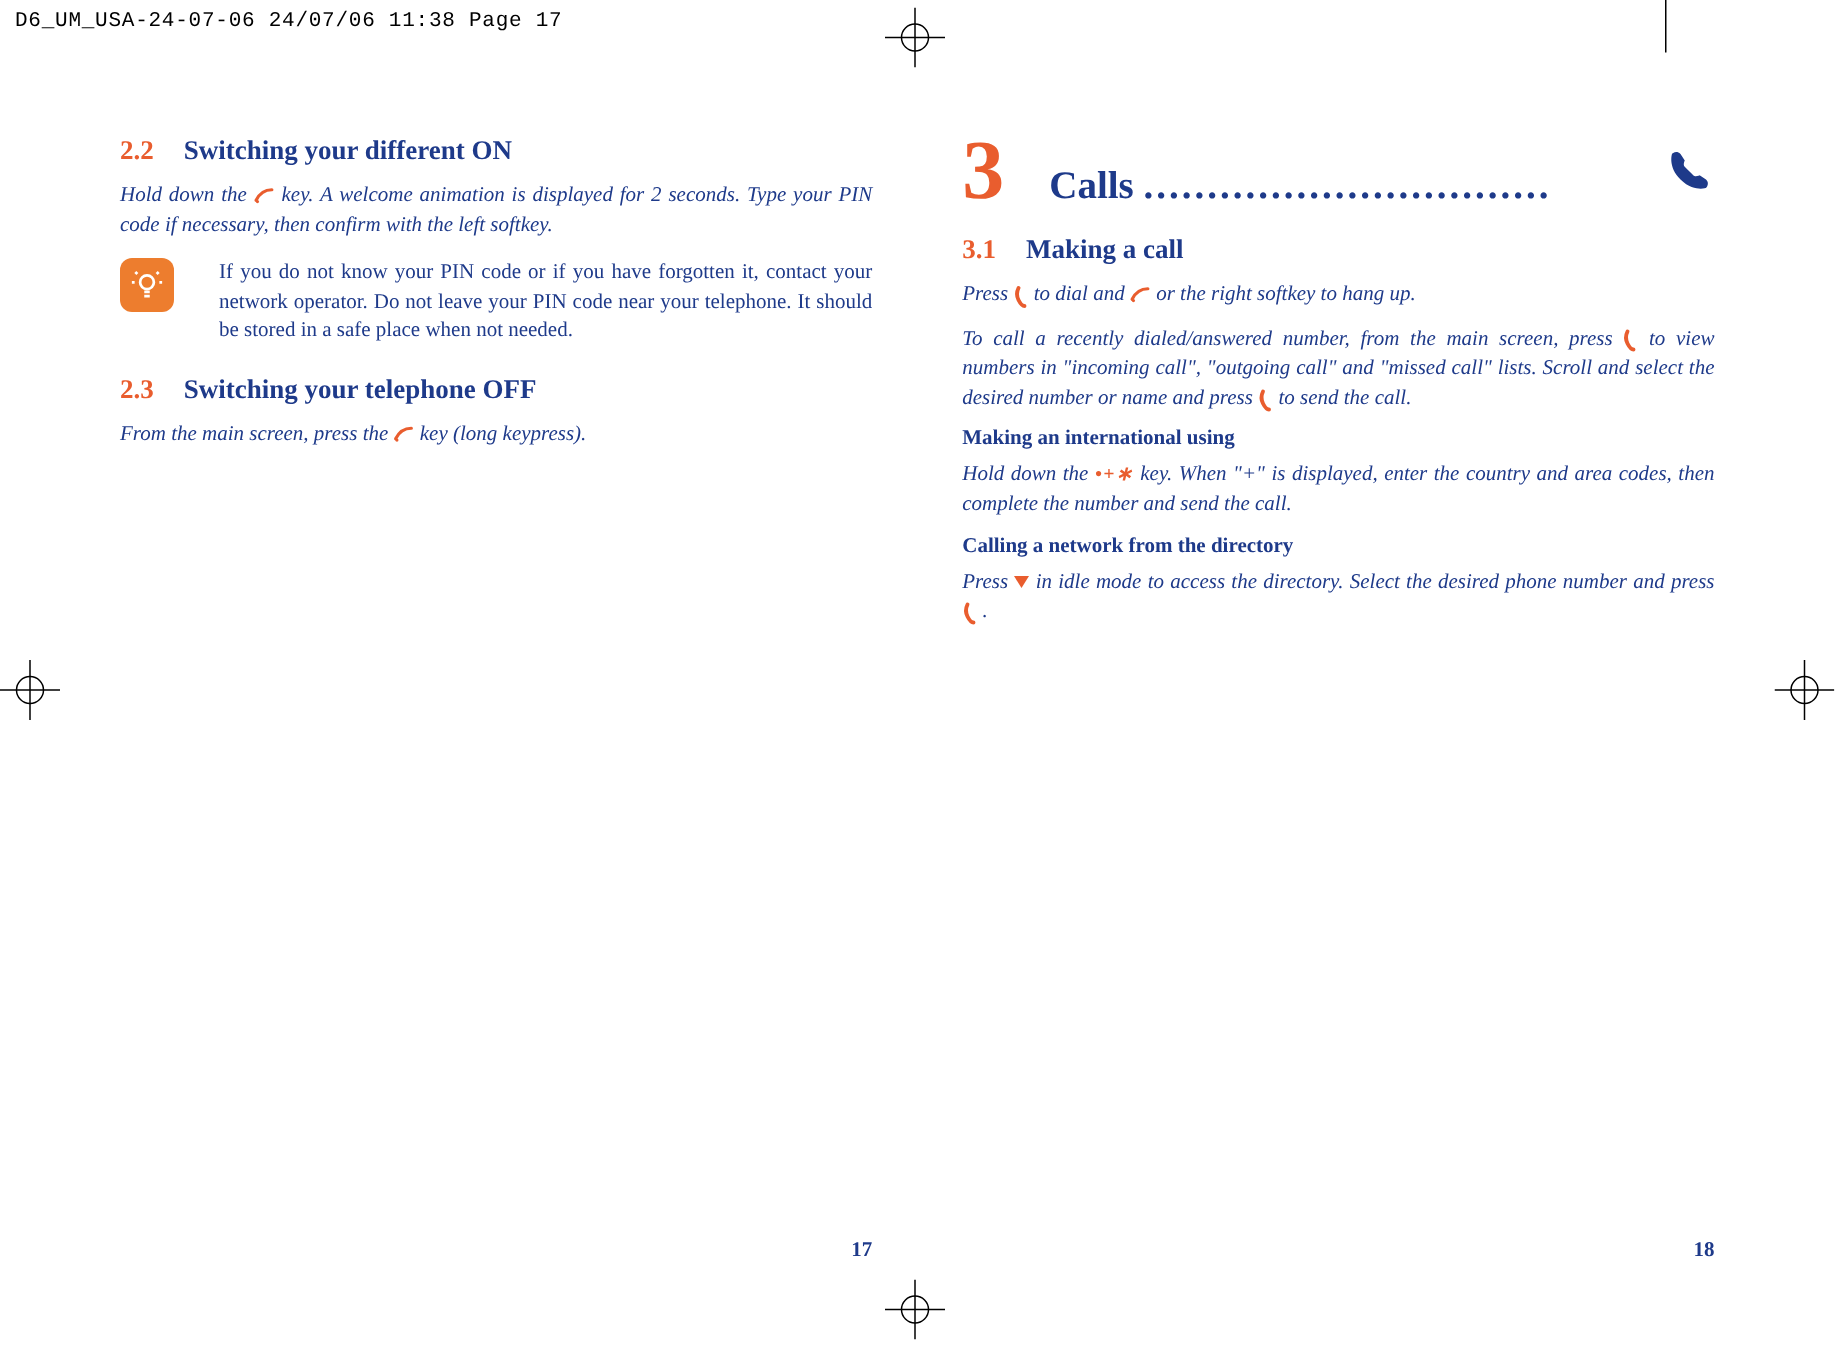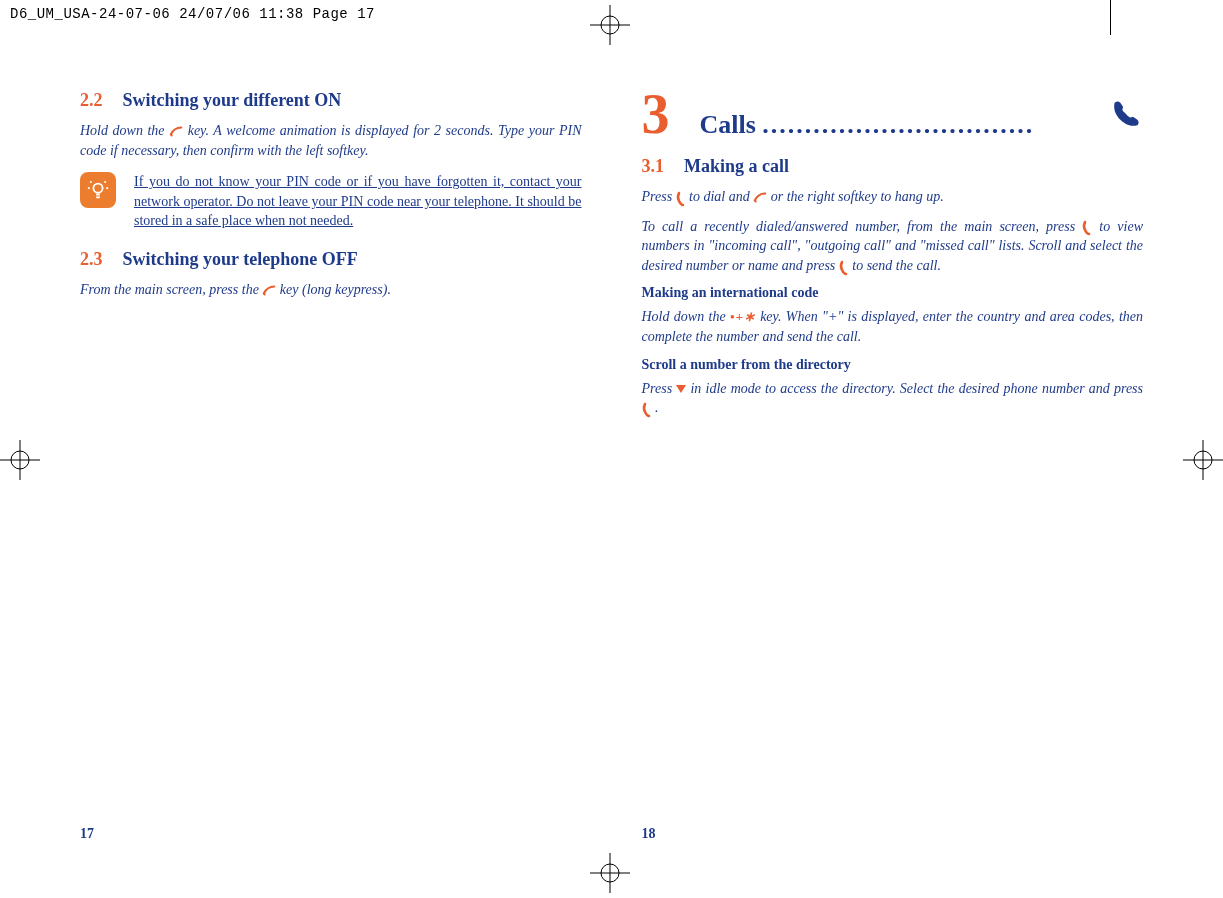--- a/index.html
+++ b/index.html
@@ -52,23 +52,22 @@
     font-style: italic;
   }
   .body-bold {
     color: #1e3a8a;
     font-size: 14px;
     font-weight: bold;
     margin: 8px 0 6px 0;
   }
   .tip-box {
     display: flex;
-    gap: 18px;
+    gap: 30px;
     margin: 12px 0 18px 0;
-    text-decoration: underline;
   }
   .tip-icon {
     width: 36px;
     height: 36px;
     background: #ed7d2e;
     border-radius: 8px;
     flex-shrink: 0;
     display: flex;
     align-items: center;
     justify-content: center;
@@ -101,21 +100,21 @@
   .chapter-dots { letter-spacing: 2px; }
   .phone-chapter-icon {
     width: 34px;
     height: 34px;
     align-self: center;
   }
   .page-num {
     position: absolute;
     bottom: 0;
     width: 100%;
-    text-align: left;
+    text-align: right;
     color: #1e3a8a;
     font-size: 14px;
     font-weight: bold;
   }
   .key-end {
     display: inline-block;
     width: 14px; height: 14px;
     vertical-align: middle;
     position: relative;
     top: -1px;
@@ -252,28 +251,28 @@
       <span class="key-call"><svg viewBox="0 0 10 16">
             <path d="M3 2 Q1 6 3 10 Q5 14 7 14" stroke="#e95d2e" stroke-width="2.6" fill="none" stroke-linecap="round"></path>
           </svg></span>
       <span> to view numbers in "incoming call", "outgoing call" and "missed call" lists. Scroll and select the desired number or name and press </span>
       <span class="key-call"><svg viewBox="0 0 10 16">
             <path d="M3 2 Q1 6 3 10 Q5 14 7 14" stroke="#e95d2e" stroke-width="2.6" fill="none" stroke-linecap="round"></path>
           </svg></span>
       <span> to send the call.</span>
     </p>
 
-    <p class="body-bold">Making an international code</p>
+    <p class="body-bold">Making an international using</p>
     <p class="body-text">
       <span>Hold down the </span>
       <span class="key-star">•+∗</span>
       <span> key. When "+" is displayed, enter the country and area codes, then complete the number and send the call.</span>
     </p>
 
-    <p class="body-bold">Scroll a number from the directory</p>
+    <p class="body-bold">Calling a network from the directory</p>
     <p class="body-text">
       <span>Press </span>
       <span class="tri-down"></span>
       <span> in idle mode to access the directory. Select the desired phone number and press </span>
       <span class="key-call"><svg viewBox="0 0 10 16">
             <path d="M3 2 Q1 6 3 10 Q5 14 7 14" stroke="#e95d2e" stroke-width="2.6" fill="none" stroke-linecap="round"></path>
           </svg></span>
       <span>.</span>
     </p>
 

